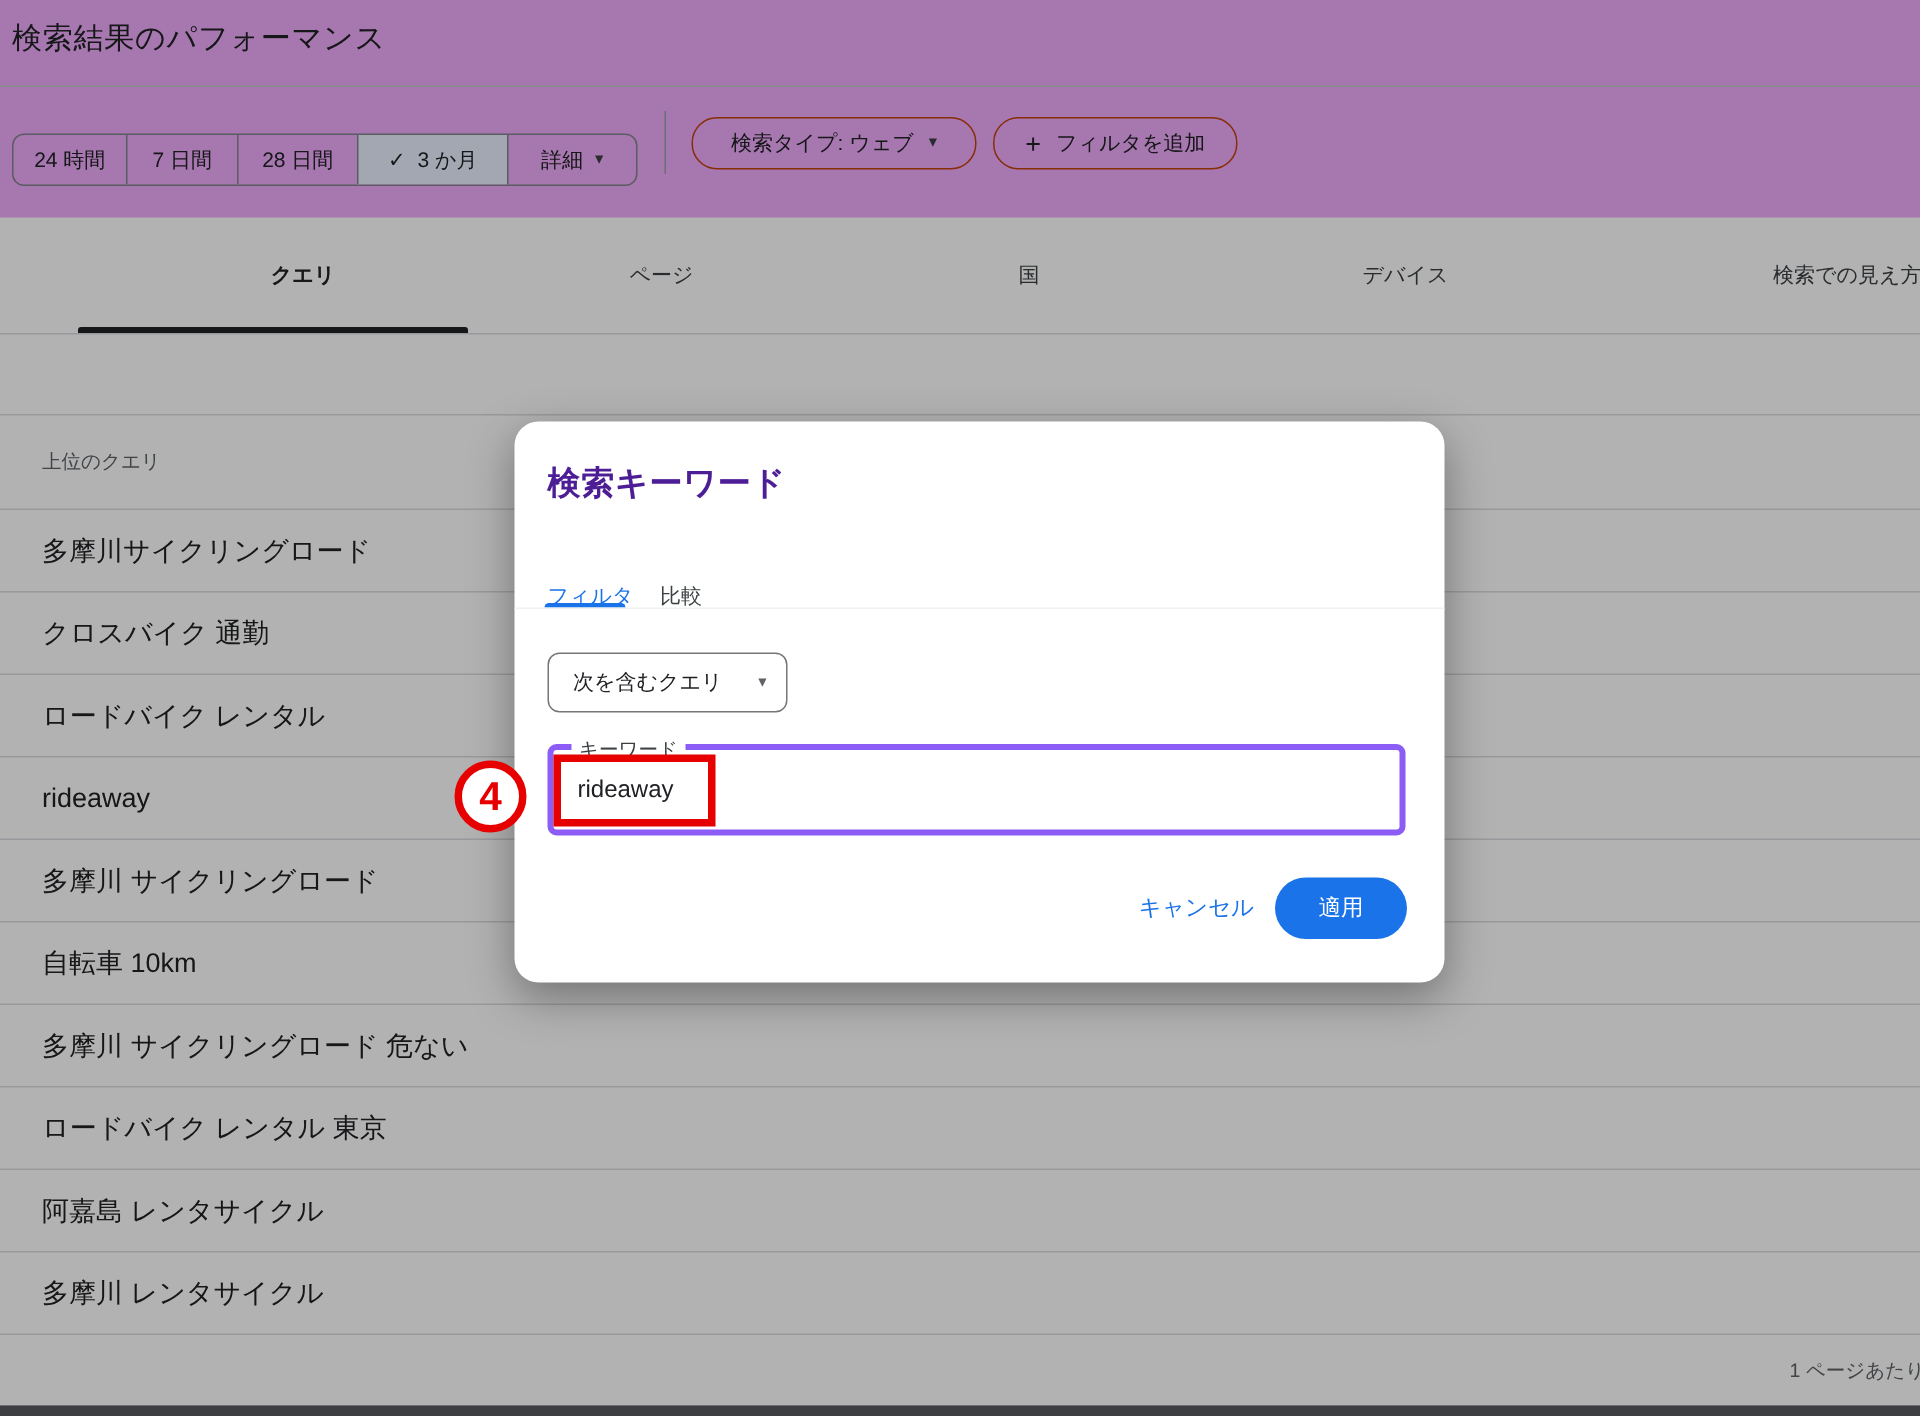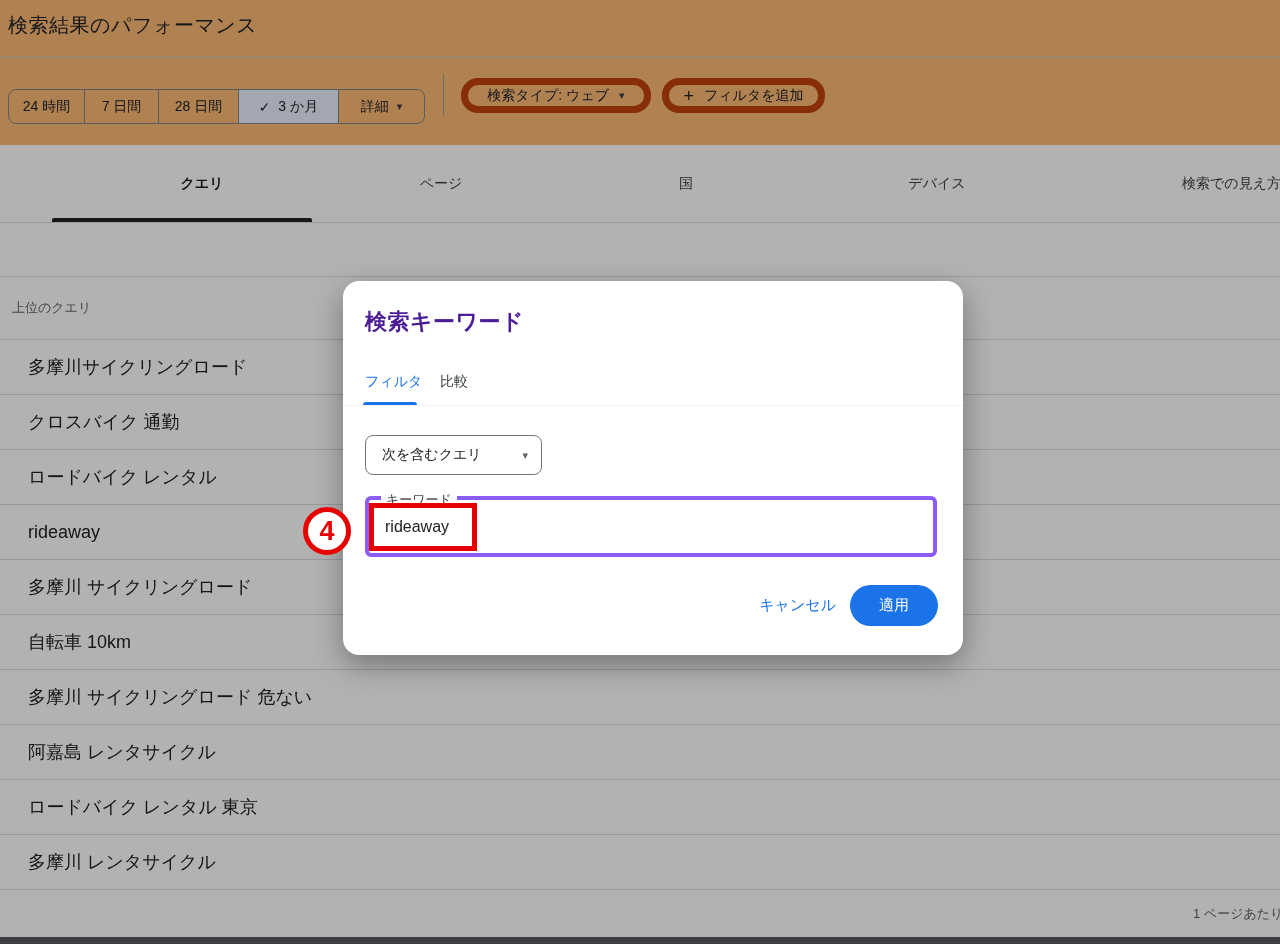--- a/index.html
+++ b/index.html
@@ -2,68 +2,68 @@
 <html><head>
 <meta charset="utf-8">
 <style>
   html,body{margin:0;padding:0;}
   body{
     width:1280px;height:944px;overflow:hidden;position:relative;
     font-family:"Liberation Sans","DejaVu Sans",sans-serif;
     background:#f1f3f4;
   }
   
-  .page{position:absolute;inset:0;background:#fdba74;}
+  .page{position:absolute;inset:0;background:#f0abfc;}
   .page-title{position:absolute;left:8px;top:12px;font-size:20px;font-weight:500;color:#202124;letter-spacing:.5px;}
   .title-divider{position:absolute;left:0;top:57px;width:1280px;height:1px;background:#c4c7ca;}
 
   .segmented{position:absolute;left:8px;top:78px;height:35px;display:flex;border:1px solid #80868b;border-radius:8px;box-sizing:border-box;overflow:hidden;margin-top:11px;}
   .seg{display:flex;align-items:center;justify-content:center;gap:8px;font-size:14px;font-weight:500;color:#202124;border-left:1px solid #80868b;box-sizing:border-box;cursor:pointer;}
   .seg:first-child{border-left:none;}
   .seg.selected{background:#e8f0fe;}
   .seg .check{font-size:14px;color:#202124;}
   .caret{font-size:11px;color:#3c4043;line-height:1;}
 
   .vdivider{position:absolute;left:443px;top:74px;width:1px;height:42px;background:#9aa0a6;}
 
   .pill-btn{position:absolute;top:78px;height:35px;display:flex;align-items:center;justify-content:center;gap:10px;
-    border:7px solid #c2410c;border-radius:17px;box-sizing:border-box;font-size:14px;font-weight:500;color:#202124;cursor:pointer;}
+    border:1px solid #c2410c;border-radius:17px;box-sizing:border-box;font-size:14px;font-weight:500;color:#202124;cursor:pointer;}
   .btn-search-type{left:461px;width:190px;}
   .btn-add-filter{left:662px;width:163px;}
   .plus{font-size:18px;font-weight:400;color:#202124;line-height:1;}
 
   
   .card{position:absolute;left:0;top:145px;width:1280px;height:792px;background:#ffffff;}
   .dim-tab{position:absolute;top:0;height:77px;display:flex;align-items:center;font-size:14px;font-weight:500;color:#3c4043;transform:translateX(-50%);white-space:nowrap;cursor:pointer;}
   .dim-tab.selected{color:#202124;font-weight:700;margin-left:20px;}
   .dim-tab.last{transform:none;}
   .tab-underline{position:absolute;left:52px;top:73px;width:260px;height:4px;background:#202124;border-radius:2px 2px 0 0;}
   .hline{position:absolute;left:0;width:1280px;height:1px;background:#dadce0;}
-  .header-row{position:absolute;left:0;top:132px;width:1280px;height:63px;display:flex;align-items:center;padding-left:12px;box-sizing:border-box;
+  .header-row{position:absolute;left:0;top:132px;width:1280px;height:63px;display:flex;align-items:center;padding-left:28px;box-sizing:border-box;
     font-size:13px;color:#5f6368;border-bottom:1px solid #dadce0;}
   .rows{position:absolute;left:0;top:195px;width:1280px;}
   .table-row{height:55px;display:flex;align-items:center;padding-left:28px;box-sizing:border-box;border-bottom:1px solid #dadce0;
     font-size:18px;color:#202124;cursor:pointer;}
   .footer-text{position:absolute;left:1193px;top:745px;height:47px;line-height:47px;font-size:13px;color:#5f6368;white-space:nowrap;}
   .bottom-strip{position:absolute;left:0;top:937px;width:1280px;height:7px;background:#56595e;}
 
   
   .scrim{position:absolute;inset:0;background:rgba(0,0,0,0.30);z-index:10;}
 
   
   .dialog{position:absolute;left:343px;top:281px;width:620px;height:374px;background:#fff;border-radius:16px;
     box-shadow:0 10px 30px rgba(0,0,0,0.35);z-index:20;}
   .dialog-title{position:absolute;left:22px;top:26px;font-size:22px;font-weight:700;color:#4c1d95;letter-spacing:.5px;}
-  .d-tab{position:absolute;top:92px;font-size:14px;font-weight:500;cursor:pointer;}
+  .d-tab{position:absolute;top:108px;font-size:14px;font-weight:500;cursor:pointer;}
   .d-tab-filter{left:22px;color:#1a73e8;}
   .d-tab-compare{left:97px;color:#3c4043;}
   .d-underline{position:absolute;left:20px;top:121px;width:54px;height:3px;background:#1a73e8;border-radius:3px 3px 0 0;}
   .d-tabs-divider{position:absolute;left:0;top:124px;width:620px;height:1px;background:#f0f1f2;}
 
-  .d-select{position:absolute;left:22px;top:154px;width:177px;height:40px;border:1px solid #747775;border-radius:8px;box-sizing:border-box;
+  .d-select{position:absolute;left:22px;top:154px;width:160px;height:40px;border:1px solid #747775;border-radius:8px;box-sizing:border-box;
     display:flex;align-items:center;justify-content:space-between;padding:0 13px 0 16px;font-size:14px;font-weight:500;color:#202124;cursor:pointer;}
   .d-select .caret{color:#5f6368;}
 
   .d-field{position:absolute;left:22px;top:215px;width:572px;height:61px;border:4px solid #8b5cf6;border-radius:6px;box-sizing:border-box;}
   .d-field-label{position:absolute;left:12px;top:-9px;background:#fff;padding:0 5px;font-size:13px;color:#3c4043;}
   .d-field input{position:absolute;left:16px;top:0;width:420px;height:100%;border:none;outline:none;background:transparent;
     font-size:16px;color:#202124;font-family:inherit;padding:0;}
 
   .d-actions{position:absolute;right:25px;top:304px;display:flex;align-items:center;gap:14px;}
   .d-cancel{color:#1a73e8;font-size:15px;font-weight:500;cursor:pointer;}
@@ -154,24 +154,24 @@
       <div class="table-row">
           <span>多摩川 サイクリングロード</span>
         </div>
       <div class="table-row">
           <span>自転車 10km</span>
         </div>
       <div class="table-row">
           <span>多摩川 サイクリングロード 危ない</span>
         </div>
       <div class="table-row">
+          <span>ロードバイク レンタル 東京</span>
+        </div>
+      <div class="table-row">
           <span>阿嘉島 レンタサイクル</span>
-        </div>
-      <div class="table-row">
-          <span>ロードバイク レンタル 東京</span>
         </div>
       <div class="table-row">
           <span>多摩川 レンタサイクル</span>
         </div>
     </div>
 
     <div class="footer-text">1 ページあたり</div>
   </div>
 
   <div class="bottom-strip"></div>

